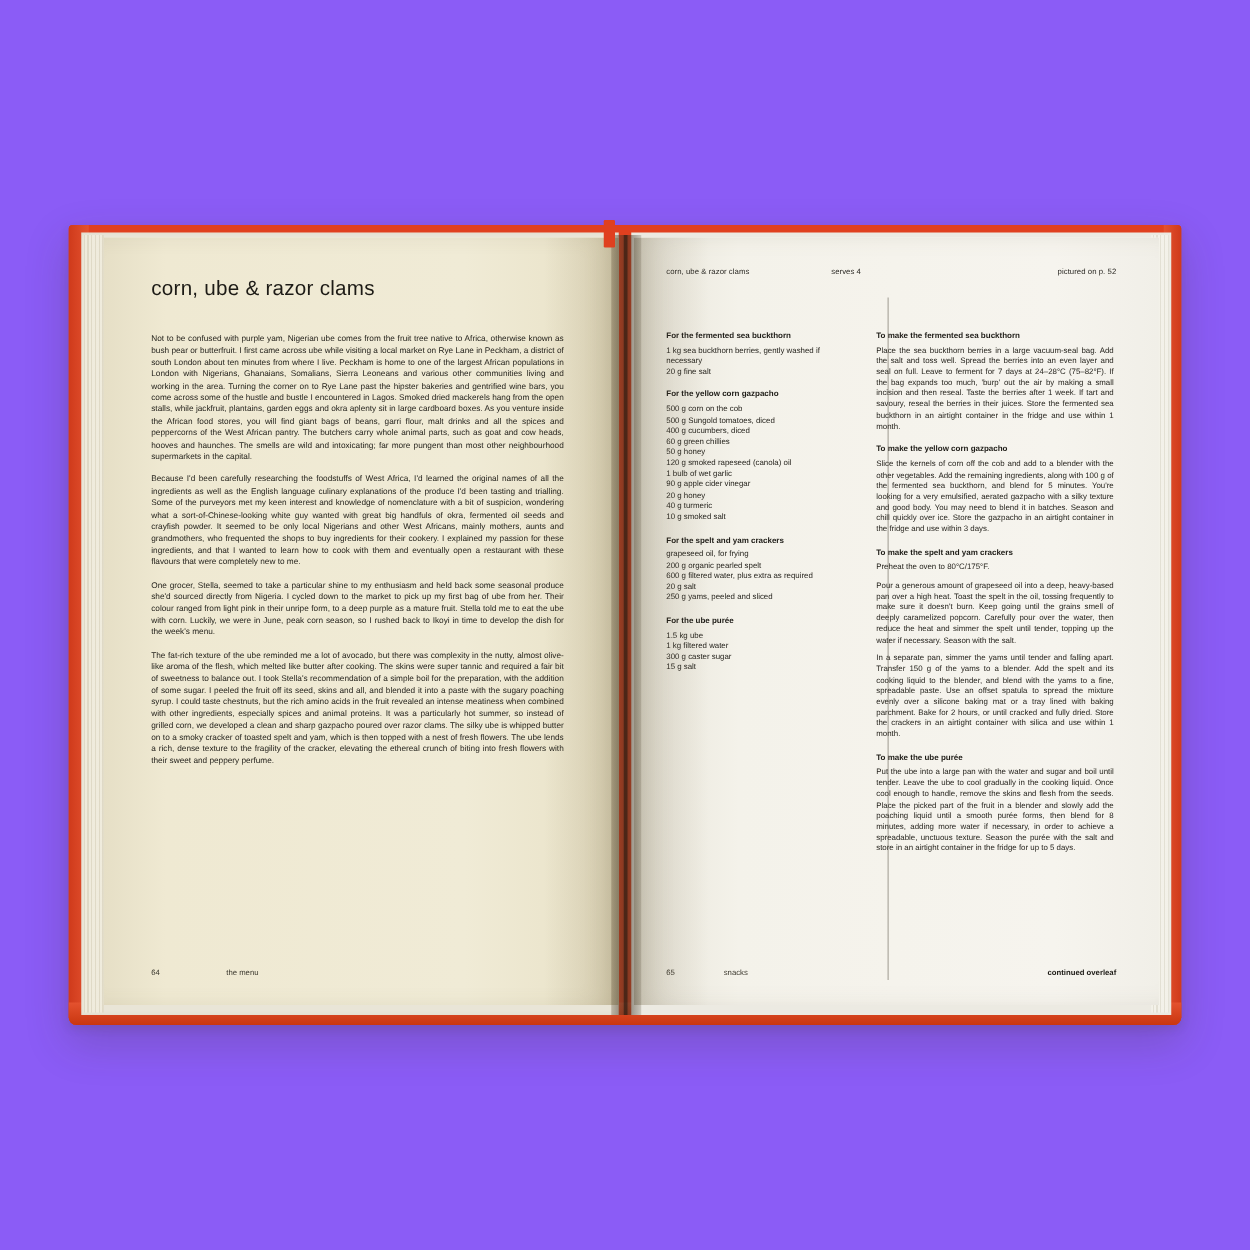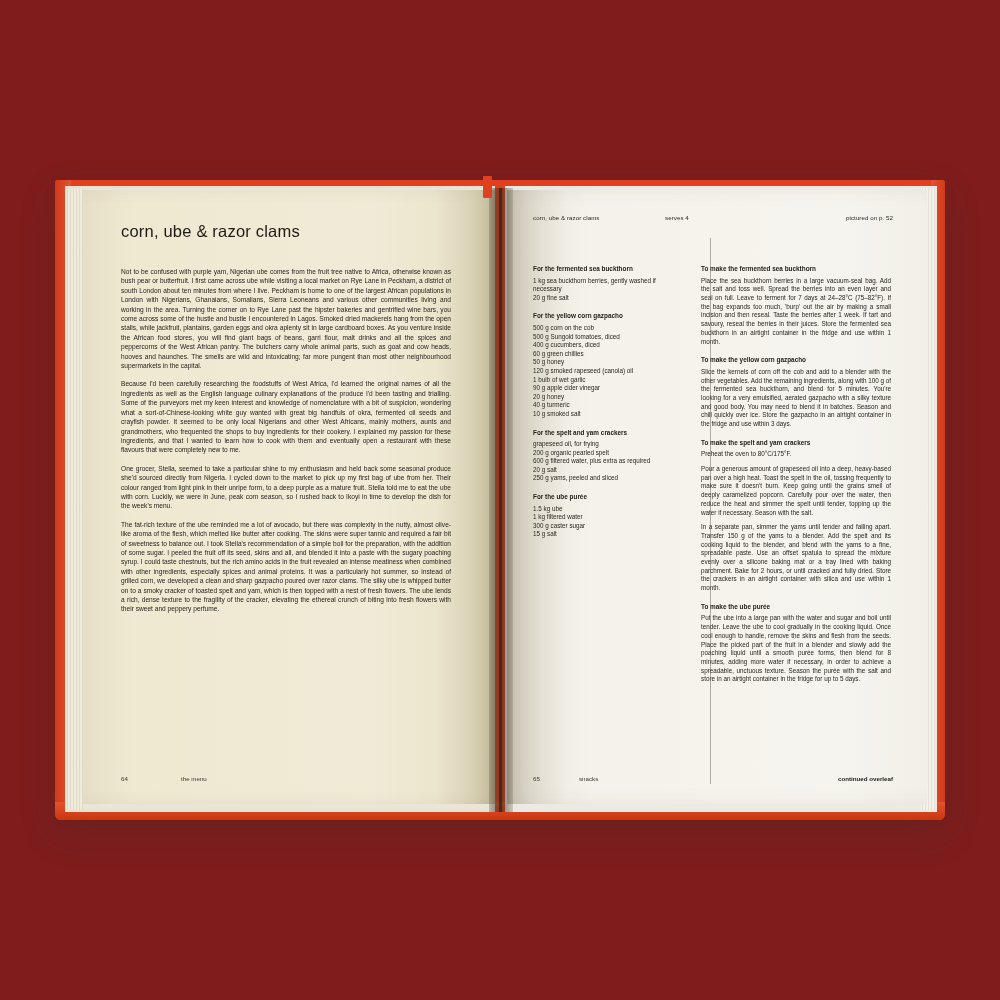--- a/index.html
+++ b/index.html
@@ -8,21 +8,21 @@
     width: 1000px;
     height: 1000px;
     background: #f2f1ef;
     font-family: "Liberation Sans", sans-serif;
   }
 
   .scene {
     position: relative;
     width: 1000px;
     height: 1000px;
-    background: #7f1d1d;
+    background: #8b5cf6;
     overflow: hidden;
   }
 
   
   .book {
     position: absolute;
     left: 55px;
     top: 180px;
     width: 890px;
     height: 640px;

